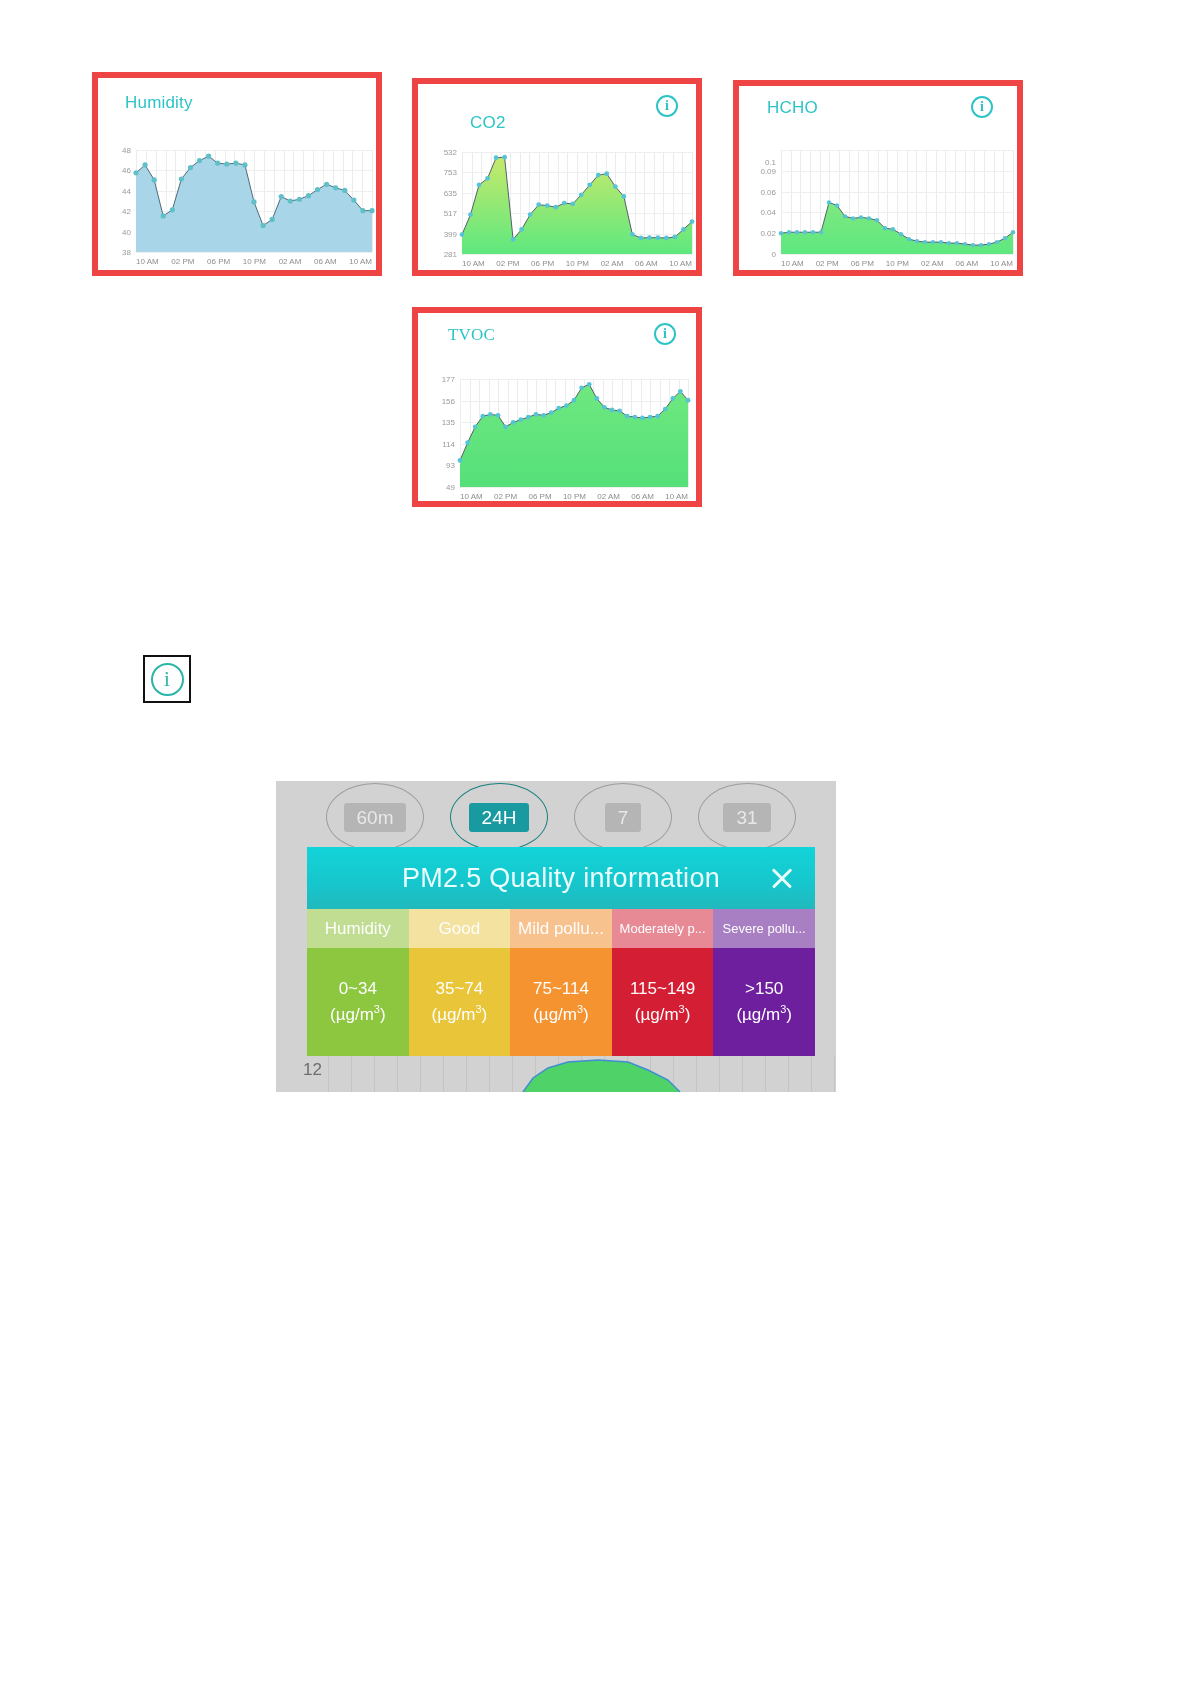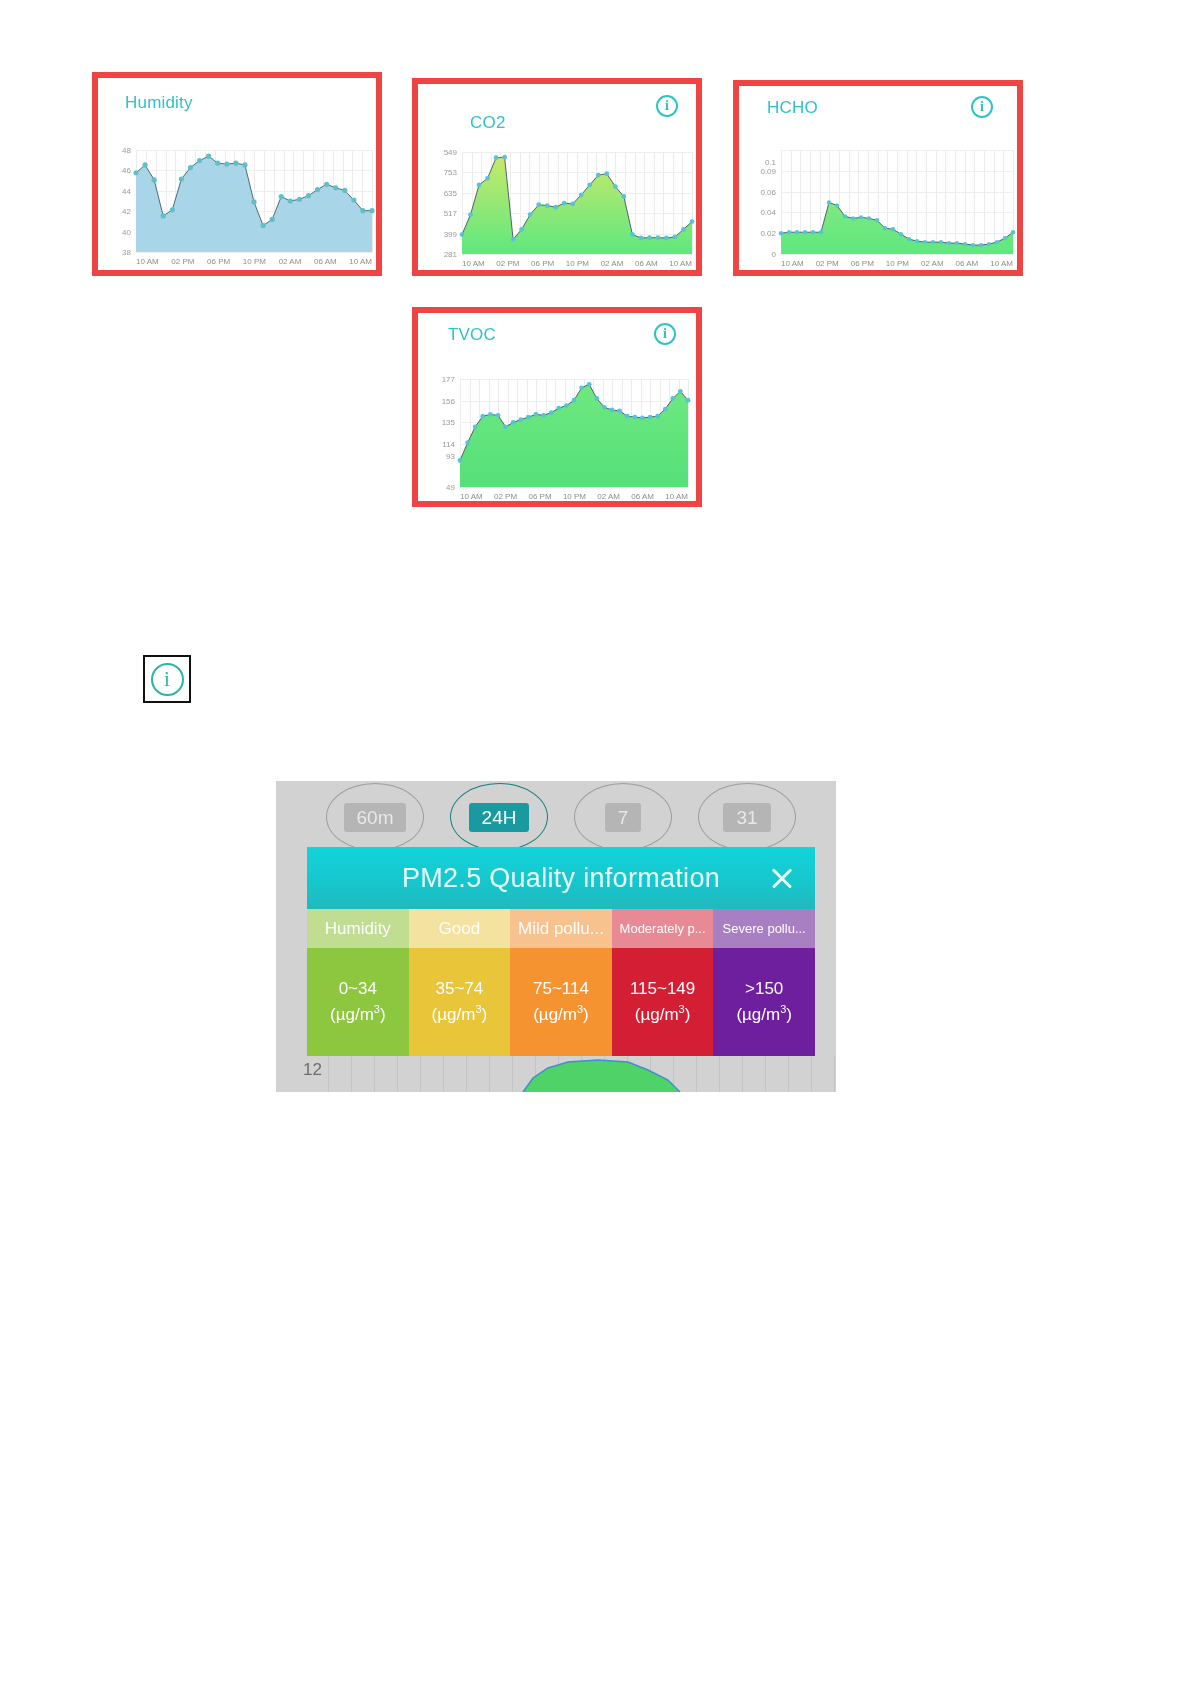--- a/index.html
+++ b/index.html
@@ -237,21 +237,21 @@
           <div class="v" style="left: 210.833px;"></div>
           <div class="v" style="left: 220.417px;"></div>
           <div class="v" style="left: 230px;"></div>
           <div class="h" style="top: 0px;"></div>
           <div class="h" style="top: 20.4px;"></div>
           <div class="h" style="top: 40.8px;"></div>
           <div class="h" style="top: 61.2px;"></div>
           <div class="h" style="top: 81.6px;"></div>
           <div class="h" style="top: 102px;"></div>
         </div>
-        <div class="ylab" style="top: 0px;">549</div>
+        <div class="ylab" style="top: 0px;">532</div>
         <div class="ylab" style="top: 20.4px;">753</div>
         <div class="ylab" style="top: 40.8px;">635</div>
         <div class="ylab" style="top: 61.2px;">517</div>
         <div class="ylab" style="top: 81.6px;">399</div>
         <div class="ylab" style="top: 102px;">281</div>
         <svg class="series" width="230" height="102" viewBox="0 0 230 102">
           <defs>
             <linearGradient id="grad-co2" x1="0" y1="0" x2="0" y2="1">
               <stop offset="0%" stop-color="#c6e96b"></stop>
               <stop offset="100%" stop-color="#5ee87f"></stop>
@@ -387,21 +387,21 @@
           <span>02 PM</span>
           <span>06 PM</span>
           <span>10 PM</span>
           <span>02 AM</span>
           <span>06 AM</span>
           <span>10 AM</span>
         </div>
       </div>
     </div>
     <div class="card" style="left: 412px; top: 307px; width: 290px; height: 200px;">
-      <div class="card-title" style="left: 30px; top: 12px;">TVOC</div>
+      <div class="card-title" style="left: 30px; top: 12px; font-family: Liberation Serif, serif;">TVOC</div>
       <div class="card-info" style="left: 236px; top: 10px;">i</div>
       <div class="plot" style="left: 42px; top: 66px; width: 228px; height: 108px;">
         <div class="grid">
           <div class="v" style="left: 0px;"></div>
           <div class="v" style="left: 9.5px;"></div>
           <div class="v" style="left: 19px;"></div>
           <div class="v" style="left: 28.5px;"></div>
           <div class="v" style="left: 38px;"></div>
           <div class="v" style="left: 47.5px;"></div>
           <div class="v" style="left: 57px;"></div>
@@ -427,21 +427,21 @@
           <div class="h" style="top: 21.6px;"></div>
           <div class="h" style="top: 43.2px;"></div>
           <div class="h" style="top: 64.8px;"></div>
           <div class="h" style="top: 86.4px;"></div>
           <div class="h" style="top: 108px;"></div>
         </div>
         <div class="ylab" style="top: 0px;">177</div>
         <div class="ylab" style="top: 21.6px;">156</div>
         <div class="ylab" style="top: 43.2px;">135</div>
         <div class="ylab" style="top: 64.8px;">114</div>
-        <div class="ylab" style="top: 77px; margin-left: 20px;">93</div>
+        <div class="ylab" style="top: 86px; margin-left: 20px;">93</div>
         <div class="ylab" style="top: 108px;">49</div>
         <svg class="series" width="228" height="108" viewBox="0 0 228 108">
           <defs>
             <linearGradient id="grad-tvoc" x1="0" y1="0" x2="0" y2="1">
               <stop offset="0%" stop-color="#6fe87f"></stop>
               <stop offset="100%" stop-color="#55e07a"></stop>
             </linearGradient>
           </defs>
           <path d="M 0.00 81.44 L 7.60 63.74 L 15.20 47.80 L 22.80 37.18 L 30.40 35.41 L 38.00 36.30 L 45.60 47.80 L 53.20 43.38 L 60.80 40.72 L 68.40 38.07 L 76.00 35.41 L 83.60 36.30 L 91.20 33.64 L 98.80 29.21 L 106.40 26.56 L 114.00 21.25 L 121.60 8.85 L 129.20 5.31 L 136.80 19.48 L 144.40 28.33 L 152.00 30.98 L 159.60 31.87 L 167.20 37.18 L 174.80 38.07 L 182.40 38.95 L 190.00 38.07 L 197.60 37.18 L 205.20 30.10 L 212.80 19.48 L 220.40 12.39 L 228.00 21.25 L 228 108 L 0 108 Z" fill="url(#grad-tvoc)"></path>
           <path d="M 0.00 81.44 L 7.60 63.74 L 15.20 47.80 L 22.80 37.18 L 30.40 35.41 L 38.00 36.30 L 45.60 47.80 L 53.20 43.38 L 60.80 40.72 L 68.40 38.07 L 76.00 35.41 L 83.60 36.30 L 91.20 33.64 L 98.80 29.21 L 106.40 26.56 L 114.00 21.25 L 121.60 8.85 L 129.20 5.31 L 136.80 19.48 L 144.40 28.33 L 152.00 30.98 L 159.60 31.87 L 167.20 37.18 L 174.80 38.07 L 182.40 38.95 L 190.00 38.07 L 197.60 37.18 L 205.20 30.10 L 212.80 19.48 L 220.40 12.39 L 228.00 21.25" fill="none" stroke="#55606a" stroke-width="1"></path>

